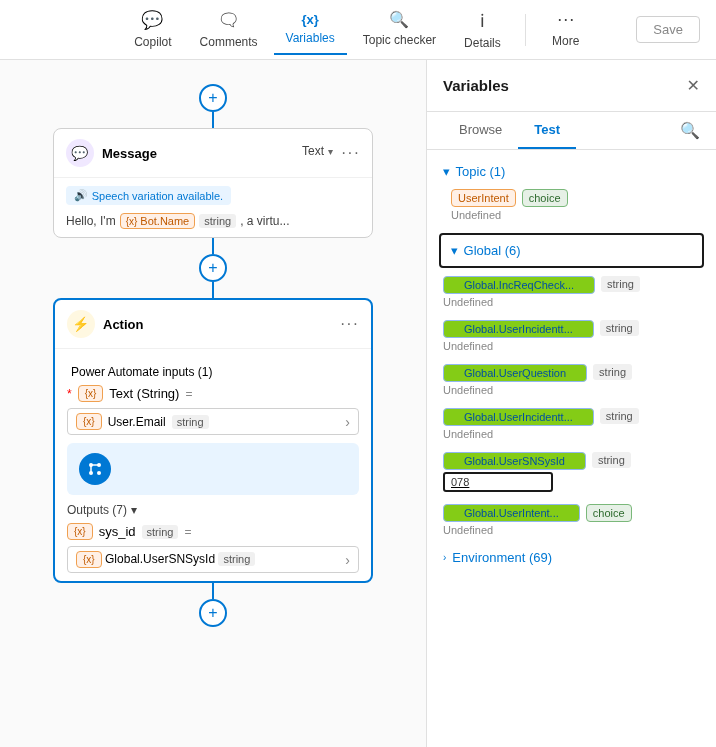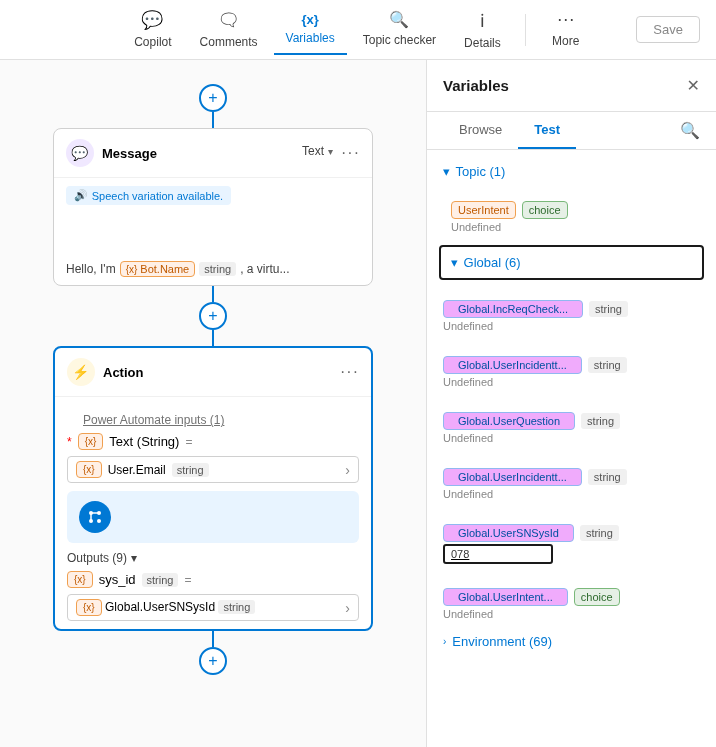--- a/index.html
+++ b/index.html
@@ -179,21 +179,20 @@
       gap: 4px;
       margin-bottom: 8px;
     }
     .message-text {
       font-size: 12px;
       color: #424242;
       display: flex;
       align-items: center;
       gap: 4px;
       flex-wrap: wrap;
-      margin-top: 48px;
     }
     .var-badge {
       background: #fff0e6;
       border: 1px solid #f0a050;
       border-radius: 4px;
       padding: 1px 5px;
       font-size: 11px;
       color: #c05a00;
       display: inline-flex;
       align-items: center;
@@ -203,24 +202,23 @@
       background: #f0f0f0;
       border-radius: 3px;
       padding: 1px 5px;
       font-size: 11px;
       color: #555;
     }
 
     
     .section-label {
       font-size: 12px;
-      color: #737373;
-      margin: 8px 0 6px 16px;
+      color: #000000;
+      margin: 8px 0 6px 4px;
       font-weight: 500;
-      text-decoration: underline;
     }
     .input-row {
       display: flex;
       align-items: center;
       gap: 6px;
       margin-bottom: 6px;
     }
     .required-star { color: red; font-size: 12px; }
     .var-chip {
       background: #fff0e6;
@@ -369,24 +367,23 @@
       margin: 4px 12px;
       border-radius: 4px;
       padding: 8px 10px;
     }
 
     .var-item {
       padding: 4px 16px 8px 24px;
     }
     .var-item-row {
       display: flex;
-      align-items: center;
+      align-items: flex-start;
       gap: 6px;
       margin-bottom: 2px;
-      margin-top: 12px;
     }
     .var-name-tag {
       background: #fff0e6;
       border: 1px solid #f0a050;
       border-radius: 4px;
       padding: 2px 6px;
       font-size: 11px;
       color: #c05a00;
     }
     .choice-tag {
@@ -407,24 +404,24 @@
     .var-value {
       font-size: 11px;
       color: #888;
       padding-left: 0;
     }
 
     .global-var-item {
       padding: 4px 16px 8px 16px;
     }
     .global-var-name {
-      background: #f0abfc;
+      background: #84cc16;
       border: 1px solid #90b8f0;
       border-radius: 4px;
-      padding: 2px 14px;
+      padding: 2px 20px;
       font-size: 11px;
       color: #0050a0;
       display: inline-block;
       max-width: 160px;
       overflow: hidden;
       text-overflow: ellipsis;
       white-space: nowrap;
     }
 
     .sysid-value-row {
@@ -567,21 +564,21 @@
                 <circle cx="12" cy="4" r="2" fill="white"></circle>
                 <circle cx="4" cy="12" r="2" fill="white"></circle>
                 <circle cx="12" cy="12" r="2" fill="white"></circle>
                 <line x1="4" y1="4" x2="12" y2="4" stroke="white" stroke-width="1.5"></line>
                 <line x1="4" y1="4" x2="4" y2="12" stroke="white" stroke-width="1.5"></line>
               </svg>
             </div>
           </div>
 
           <div class="outputs-header">
-            <span>Outputs (9)</span>
+            <span>Outputs (7)</span>
             <span>▾</span>
           </div>
 
           <div class="input-row">
             <span class="var-chip">
               <span style="font-size:10px">{x}</span>
             </span>
             <span>sys_id</span>
             <span class="type-badge">string</span>
             <span class="equals-sign">=</span>

